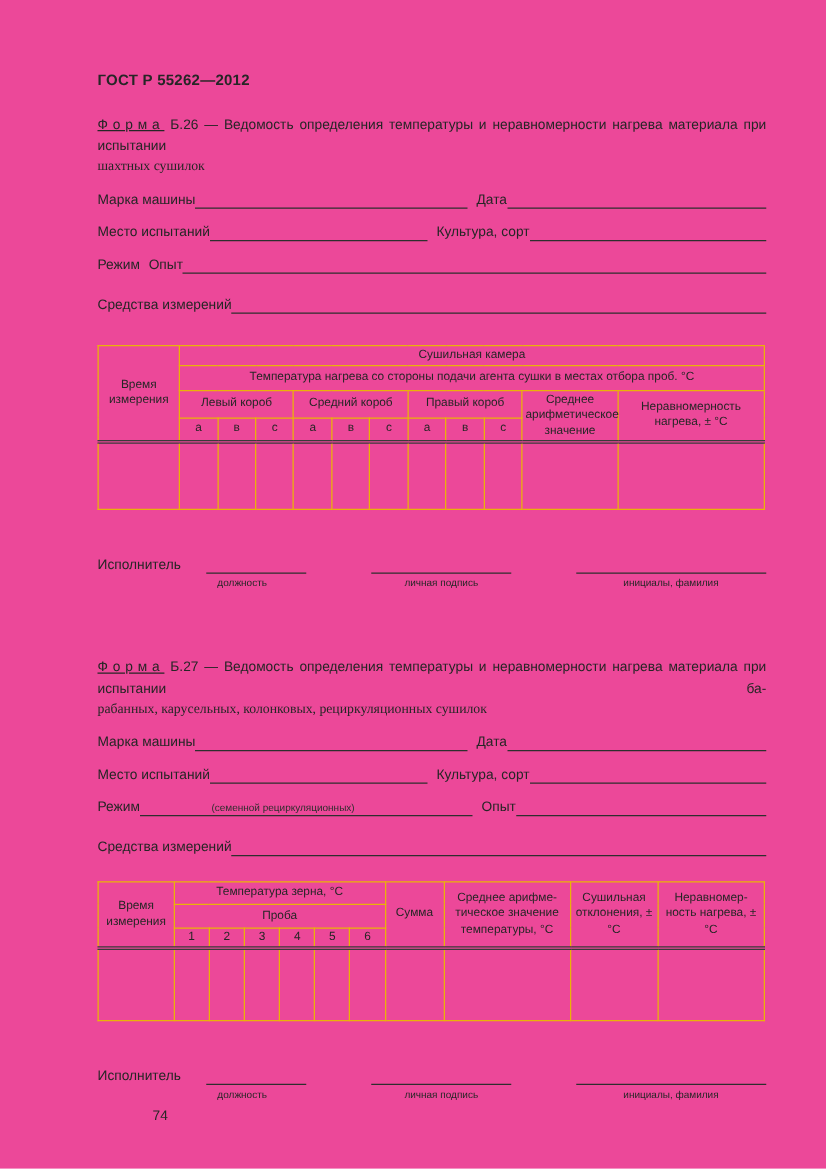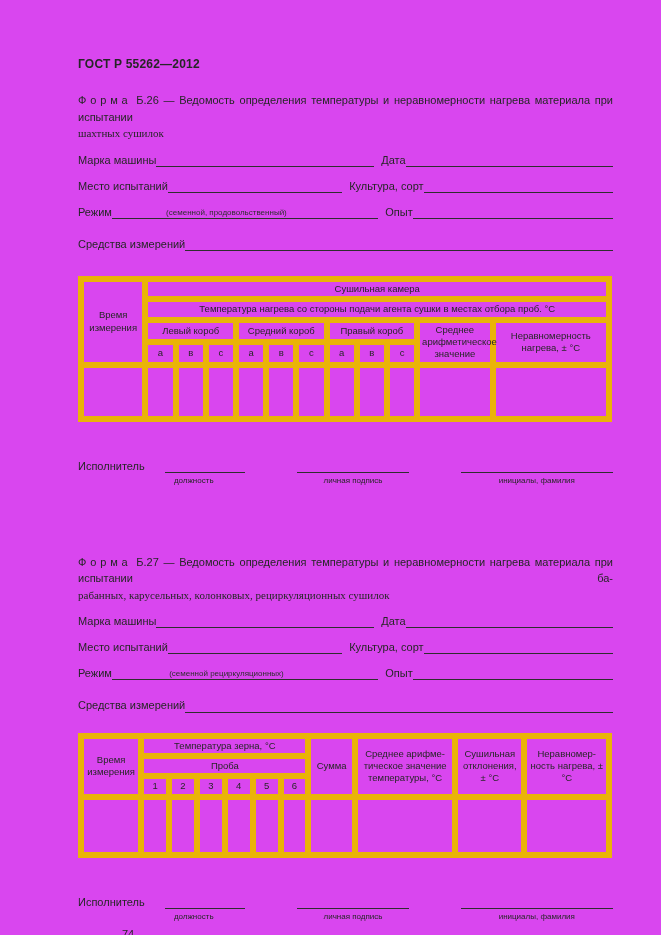--- a/index.html
+++ b/index.html
@@ -1,48 +1,48 @@
 <!DOCTYPE html>
 <html><head>
 <meta charset="utf-8">
 <style>
   * { margin: 0; padding: 0; box-sizing: border-box; }
   html, body { background: #ffffff; }
   .page {
     position: relative;
     width: 661px; height: 935px;
-    background: #d946ef;
+    background: #ec4899;
     font-family: "Liberation Sans", sans-serif;
     color: #262626;
     padding: 57px 48px 0 78px;
     overflow: hidden;
   }
   .gost-title { font-size: 12px; font-weight: bold; letter-spacing: 0.2px; }
 
   .form-head { margin-top: 21px; font-size: 11px; line-height: 1.5; }
   .form-head .jline { text-align: justify; text-align-last: justify; }
-  .form-head .spaced { letter-spacing: 0.35em; }
+  .form-head .spaced { letter-spacing: 0.35em; text-decoration: underline; }
   .form-head .line2 { text-align: left; font-family: Liberation Serif, serif; }
 
   .frow { display: flex; align-items: flex-end; font-size: 11px; line-height: 1.1; margin-top: 13px; }
   .frow.first { margin-top: 12px; }
   .flabel { white-space: nowrap; padding-bottom: 1px; }
   .flabel.ml { margin-left: 7px; }
   .fill { border-bottom: 1px solid #2e2e2e; height: 13px; flex: 1; }
   .fill.f-a { flex: 1.05; }
   .fill.f-b { flex: 0.92; }
   .fill.f-c { flex: 1.33; }
   .fill.noted { position: relative; }
   .note { position: absolute; top: 3px; left: 8%; width: 70%; text-align: center;
           font-size: 8px; color: #2e2e2e; white-space: nowrap; }
   .frow.after-note { margin-top: 19px; }
 
   table { border-collapse: collapse; width: 534px; table-layout: fixed;
           font-size: 9.5px; line-height: 1.3; color: #262626; }
-  th, td { border: 6px solid #eab308; font-weight: normal; text-align: center;
+  th, td { border: 1px solid #eab308; font-weight: normal; text-align: center;
            vertical-align: middle; padding: 1px 2px; }
   tbody td { border-top: 3px double #3a3a3a; }
   .t1 { margin-top: 25px; }
   .t2 { margin-top: 20px; }
   .t1 .r1 th { height: 16px; }
   .t1 .r2 th { height: 20px; }
   .t1 .r3 th { height: 19px; }
   .t1 .r4 th { height: 15px; }
   .t1 tbody td { height: 54px; }
   .t2 .r1 th { height: 18px; }
@@ -51,21 +51,21 @@
   .t2 tbody td { height: 58px; }
 
   .executor { display: flex; justify-content: space-between; margin-top: 38px; }
   .sig { display: flex; flex-direction: column; }
   .sig-1 { width: 31.3%; } .sig-2 { width: 20.8%; } .sig-3 { width: 28.5%; }
   .sig-top { display: flex; align-items: center; font-size: 11px; line-height: 1.1; gap: 20px; }
   .sig-line { flex: 1; border-bottom: 1px solid #2e2e2e; height: 13px; }
   .cap { font-size: 8px; text-align: center; margin-top: 3px; white-space: nowrap; }
   .sig-1 .cap { padding-left: 64px; }
 
-  .section-b27 { margin-top: 69px; }
+  .section-b27 { margin-top: 55px; }
   .page-num { font-size: 11px; margin-top: 7px; margin-left: 44px; }
 </style>
 </head>
 <body>
 
 <div class="page">
 
   <div class="gost-title">ГОСТ Р 55262—2012</div>
 
   <div>
@@ -81,23 +81,20 @@
       <span class="fill"></span>
     </div>
     <div class="frow">
       <span class="flabel">Место испытаний</span>
       <span class="fill f-b"></span>
       <span class="flabel ml">Культура, сорт</span>
       <span class="fill"></span>
     </div>
     <div class="frow">
       <span class="flabel">Режим</span>
-      <span class="fill f-c noted">
-          <span class="note">(семенной, продовольственный)</span>
-        </span>
       <span class="flabel ml">Опыт</span>
       <span class="fill"></span>
     </div>
     <div class="frow after-note">
       <span class="flabel">Средства измерений</span>
       <span class="fill"></span>
     </div>
 
     <table class="t1">
       <colgroup>

